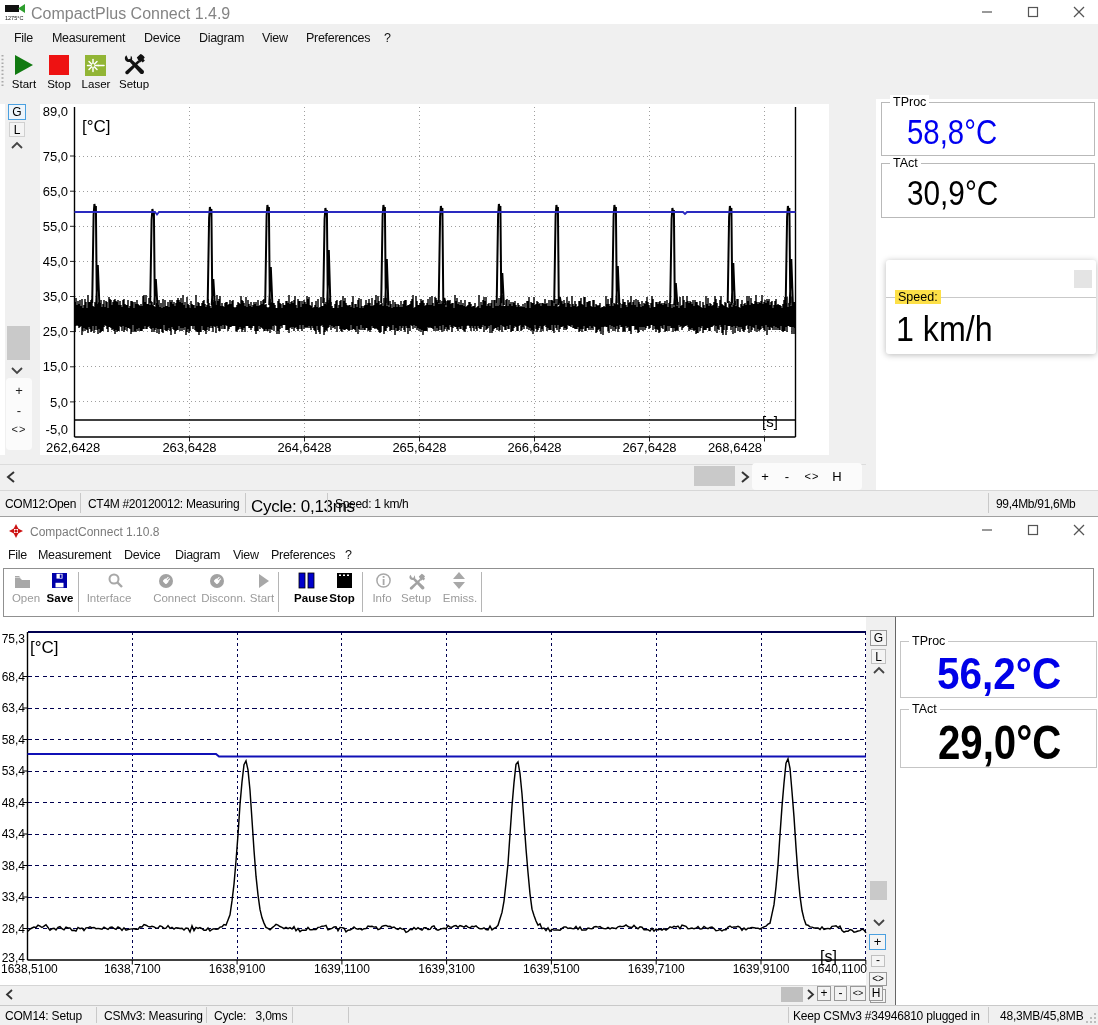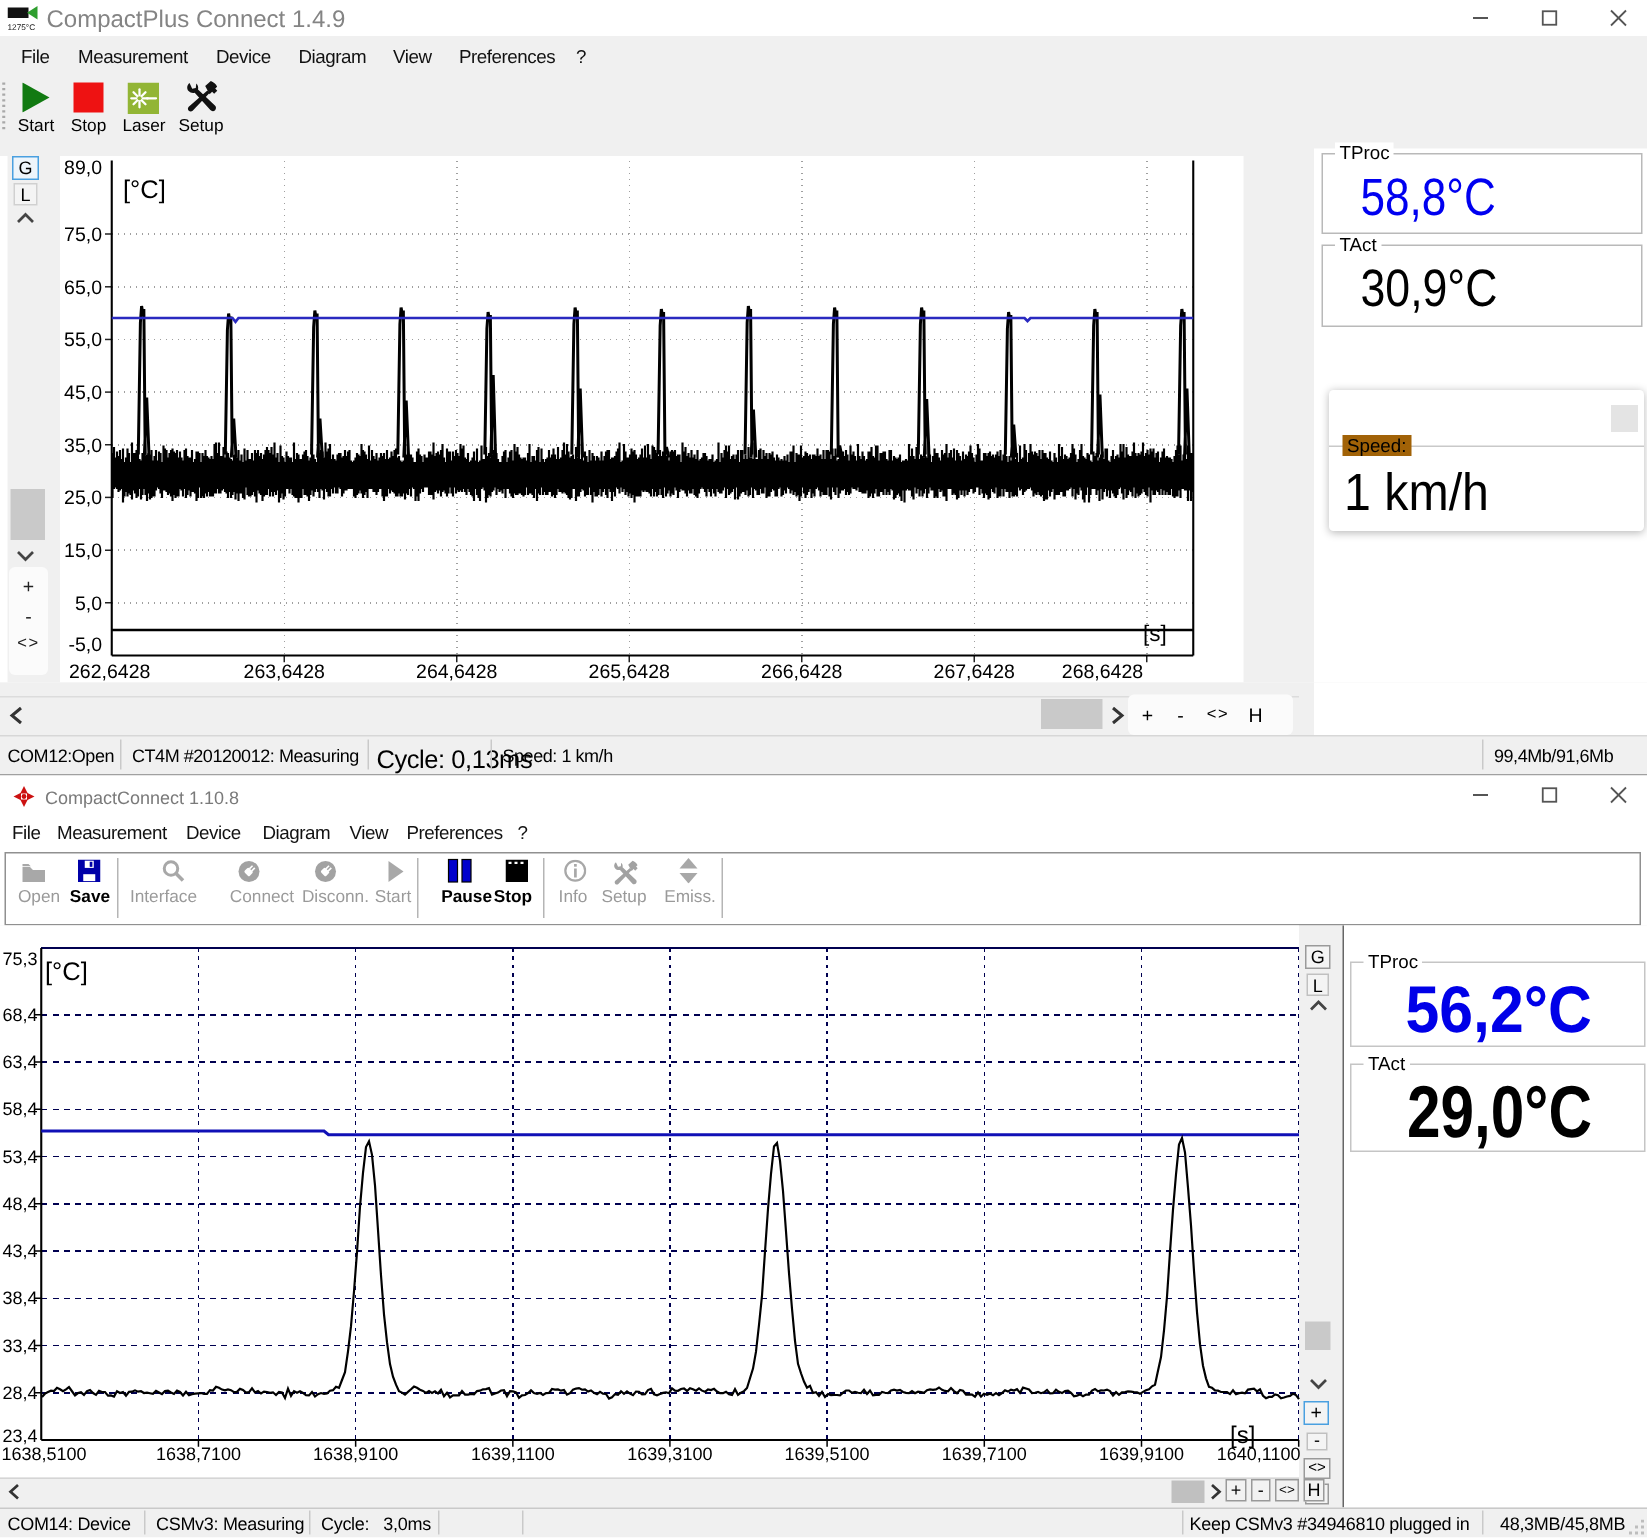--- a/index.html
+++ b/index.html
@@ -151,21 +151,21 @@
  <div style="position:absolute;left:25px;top:9px;font-size:35px;color:#0000f0;transform:scaleX(0.84);transform-origin:left top;white-space:nowrap">58,8°C</div>
 </div>
 <div class="fs" style="left:881px;top:163px;width:214px;height:55px">
  <span class="lg">TAct</span>
  <div style="position:absolute;left:25px;top:9px;font-size:35px;color:#000;transform:scaleX(0.85);transform-origin:left top;white-space:nowrap">30,9°C</div>
 </div>
 
 <div class="abs" style="left:886px;top:260px;width:210px;height:94px;background:#fff;border-radius:3px;box-shadow:0 1px 6px rgba(0,0,0,0.28)">
  <div style="position:absolute;right:4px;top:10px;width:18px;height:18px;background:#e4e4e4"></div>
  <div style="position:absolute;left:0;top:37px;width:210px;border-top:1px solid #c9c9c9"></div>
- <div style="position:absolute;left:9px;top:30px;background:#a16207;padding:0 3px;font-size:12.5px">Speed:</div>
+ <div style="position:absolute;left:9px;top:30px;background:#fde047;padding:0 3px;font-size:12.5px">Speed:</div>
  <div style="position:absolute;left:10px;top:49px;font-size:35px;color:#000;transform:scaleX(0.92);transform-origin:left top;white-space:nowrap">1 km/h</div>
 </div>
 
 <div class="abs" style="left:0;top:455px;width:1098px;height:35px;background:#f0f0f0"></div>
 <div class="abs" style="left:876px;top:455px;width:222px;height:35px;background:#fff"></div>
 <div class="abs" style="left:0;top:464px;width:866px;border-top:1px solid #dcdcdc"></div>
 <svg class="abs" style="left:6px;top:471px" width="10" height="12">
       <polyline points="8,1 2,6 8,11" stroke="#333" stroke-width="2" fill="none"></polyline>
     </svg>
 <div class="abs" style="left:694px;top:466px;width:41px;height:20px;background:#c9c9c9"></div>
@@ -398,21 +398,21 @@
 <div class="abs" style="left:781px;top:987px;width:22px;height:15px;background:#c0c0c0"></div>
 <svg class="abs" style="left:806px;top:989px" width="9" height="11">
       <polyline points="2,1 7,5.5 2,10" stroke="#333" stroke-width="1.8" fill="none"></polyline>
     </svg>
 <div class="abs" style="left:817px;top:986px;width:14px;height:15px;border:1px solid #999;background:#f2f2f2;font-size:12px;text-align:center;line-height:13px">+</div>
 <div class="abs" style="left:834px;top:986px;width:13px;height:15px;border:1px solid #999;background:#f2f2f2;font-size:12px;text-align:center;line-height:12px">-</div>
 <div class="abs" style="left:850px;top:986px;width:16px;height:15px;border:1px solid #999;background:#f2f2f2;font-size:9px;text-align:center;line-height:13px">&lt;&gt;</div>
 <div class="abs" style="left:869px;top:986px;width:14px;height:15px;border:1px solid #999;background:#f2f2f2;font-size:12px;text-align:center;line-height:13px">H</div>
 
 <div class="abs" style="left:0;top:1005px;width:1098px;height:20px;background:#f0f0f0;border-top:1px solid #c9c9c9"></div>
-<div class="abs" style="top:1009px;left:5px;font-size:12px;letter-spacing:-0.2px">COM14: Device</div>
+<div class="abs" style="top:1009px;left:5px;font-size:12px;letter-spacing:-0.2px">COM14: Setup</div>
 <div class="abs" style="top:1007px;left:96px;width:1px;height:16px;background:#c9c9c9"></div>
 <div class="abs" style="top:1009px;left:104px;font-size:12px;letter-spacing:-0.2px">CSMv3: Measuring</div>
 <div class="abs" style="top:1007px;left:206px;width:1px;height:16px;background:#c9c9c9"></div>
 <div class="abs" style="top:1009px;left:214px;font-size:12px;letter-spacing:-0.2px">Cycle:&nbsp;&nbsp;&nbsp;3,0ms</div>
 <div class="abs" style="top:1007px;left:292px;width:1px;height:16px;background:#c9c9c9"></div>
 <div class="abs" style="top:1007px;left:348px;width:1px;height:16px;background:#c9c9c9"></div>
 <div class="abs" style="top:1007px;left:788px;width:1px;height:16px;background:#c9c9c9"></div>
 <div class="abs" style="top:1009px;left:793px;font-size:12px;letter-spacing:-0.2px">Keep CSMv3 #34946810 plugged in</div>
 <div class="abs" style="top:1007px;left:988px;width:1px;height:16px;background:#c9c9c9"></div>
 <div class="abs" style="top:1009px;left:1000px;font-size:12px;letter-spacing:-0.2px">48,3MB/45,8MB</div>

